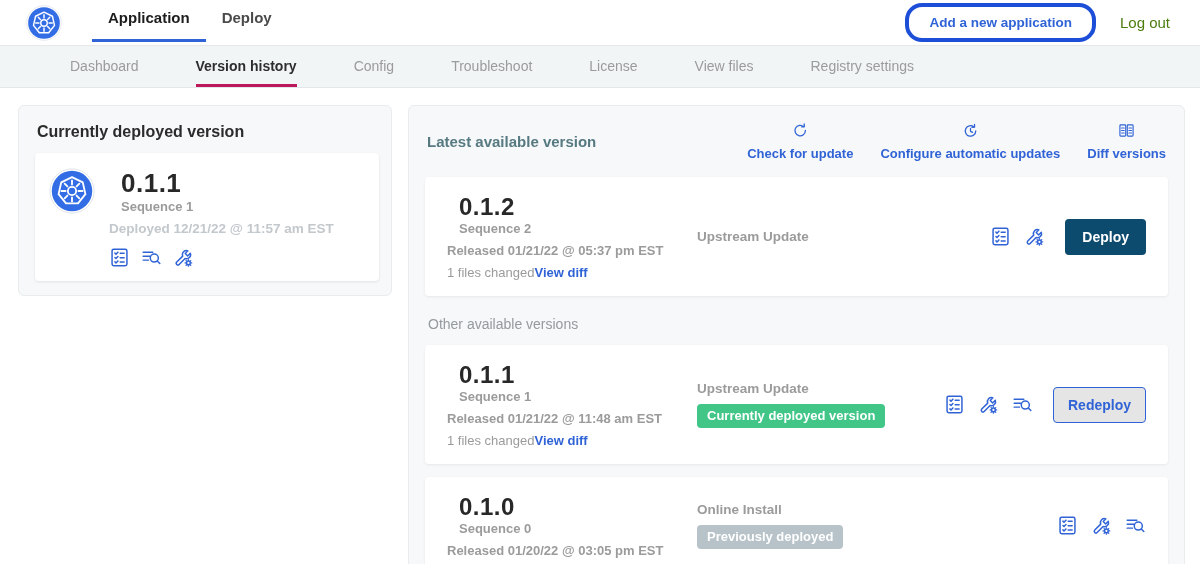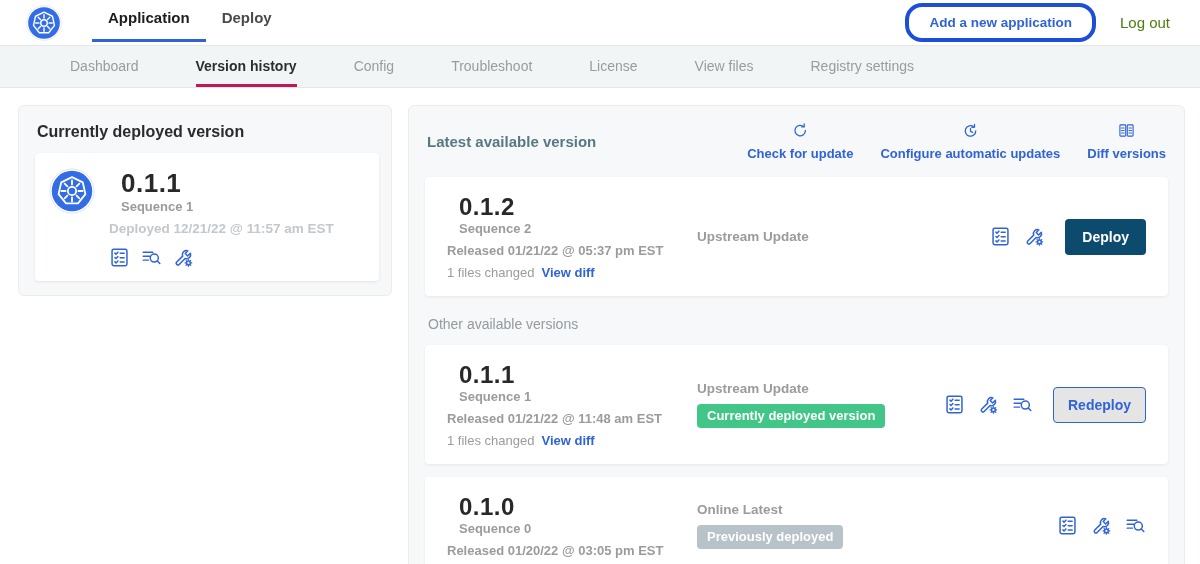--- a/index.html
+++ b/index.html
@@ -38,21 +38,21 @@
   .right-panel { flex:1; background:#f6f8f9; border:1px solid #e9edee; border-radius:6px; padding:14px 16px 16px; }
   .rp-head { display:flex; align-items:center; margin:2px 2px 16px; }
   .rp-title { font-size:15px; font-weight:600; color:#577981; flex:1; }
   .action { display:flex; align-items:center; gap:7px; color:#3063d6; font-size:13px; font-weight:700; margin-left:27px; cursor:pointer;flex-direction:column; }
 
   .vcard { background:#fff; border-radius:4px; box-shadow:0 1px 3px rgba(0,0,0,.07); margin-top:13px; padding:16px 22px; display:flex; align-items:center; }
   .vleft { width:250px; flex:0 0 auto; }
   .vnum { font-size:24px; font-weight:800; color:#282828; letter-spacing:.5px; }
   .vreleased { font-size:13px; font-weight:600; color:#9b9b9b; margin-top:7px; }
   .vfiles { font-size:13px; color:#9b9b9b; margin-top:7px; font-weight:500; }
-  .viewdiff { color:#3063d6; font-weight:700; margin-left:7px; cursor:pointer; }
+  .viewdiff { color:#3063d6; font-weight:700; margin-left:0; cursor:pointer; }
   .vmid { flex:1; }
   .vsource { font-size:13.5px; font-weight:600; color:#9b9b9b; }
   .badge { display:inline-block; margin-top:8px; border-radius:4px; padding:4px 10px 5px; font-size:13px; font-weight:700; color:#fff; }
   .badge.green { background:#41c688; }
   .badge.gray  { background:#b7c3c9; }
   .vright { display:flex; align-items:center; gap:13px; }
   .btn-solid   { background:#0c4a6e; color:#fff; border:none; font-size:14px; font-weight:700; padding:10px 17px; border-radius:4px; margin-left:7px; cursor:pointer; font-family:inherit; }
   .btn-outline { background:#e5e5e5; color:#3063d6; border:1px solid #3063d6; font-size:14px; font-weight:700; padding:9px 14px; border-radius:4px; margin-left:7px; cursor:pointer; font-family:inherit; }
   .other-title { font-size:14px; color:#959a9e; font-weight:500; margin:20px 0 0 3px; }
 </style>
@@ -262,21 +262,21 @@
 
     <div class="vcard">
       <div class="vleft">
         <div class="ver-row">
           <span class="vnum">0.1.0</span>
           <span class="seq">Sequence 0</span>
         </div>
         <div class="vreleased">Released 01/20/22 @ 03:05 pm EST</div>
       </div>
       <div class="vmid">
-        <div class="vsource">Online Latest</div>
+        <div class="vsource">Online Install</div>
         <div class="badge gray">Previously deployed</div>
       </div>
       <div class="vright">
         <svg class="icon" viewBox="0 0 24 24">
             <use href="#ic-preflight"></use>
           </svg>
         <svg class="icon" viewBox="0 0 24 24">
             <use href="#ic-wrench"></use>
           </svg>
         <svg class="icon" viewBox="0 0 24 24">

